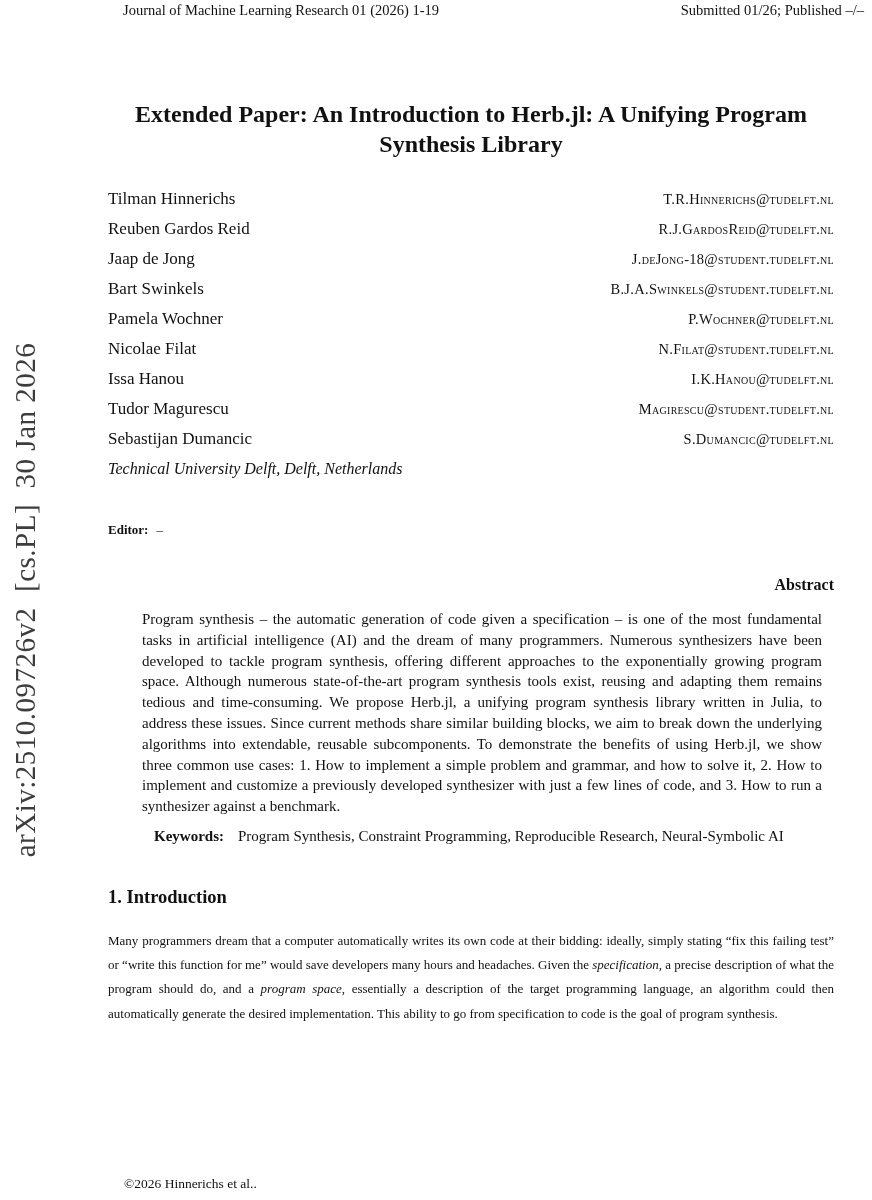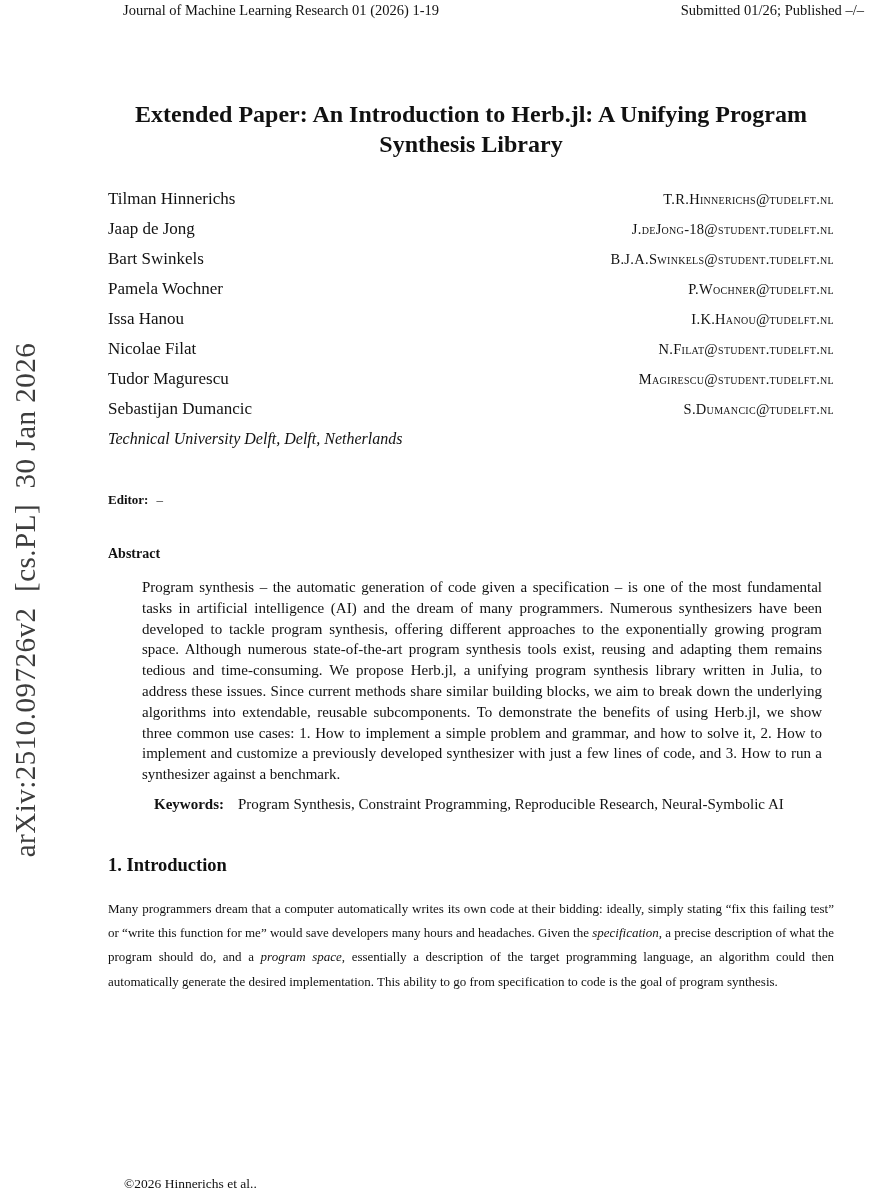--- a/index.html
+++ b/index.html
@@ -43,21 +43,21 @@
   .author-email {
     font-size: 14.5px;
     font-variant: small-caps;
     letter-spacing: 0.3px;
   }
   .affiliation { font-style: italic; font-size: 16px; margin-top: 1px; }
   .editor-line { margin-top: 44px; font-size: 13px; }
   .editor-label { font-weight: bold; margin-right: 8px; }
   .abstract-heading {
     margin-top: 38px;
-    text-align: left; font-weight: bold; font-size: 14px;
+    text-align: right; font-weight: bold; font-size: 16px;
   }
   .abstract-body {
     width: 680px; margin: 15px 0 0 34px;
     font-size: 15px; line-height: 20.8px;
     text-align: justify;
   }
   .keywords {
     width: 680px; margin: 9px 0 0 46px;
     font-size: 15px; line-height: 20.8px;
     text-align: justify;
@@ -88,38 +88,42 @@
 <div class="content">
 
   <div class="paper-title">Extended Paper: An Introduction to Herb.jl: A Unifying Program Synthesis Library</div>
 
   <div class="authors">
     <div class="author-row">
       <span class="author-name">Tilman Hinnerichs</span>
       <span class="author-email">T.R.Hinnerichs@tudelft.nl</span>
     </div>
     <div class="author-row">
+      <span class="author-name">Reuben Gardos Reid</span>
+      <span class="author-email">R.J.GardosReid@tudelft.nl</span>
+    </div>
+    <div class="author-row">
       <span class="author-name">Jaap de Jong</span>
       <span class="author-email">J.deJong-18@student.tudelft.nl</span>
     </div>
     <div class="author-row">
       <span class="author-name">Bart Swinkels</span>
       <span class="author-email">B.J.A.Swinkels@student.tudelft.nl</span>
     </div>
     <div class="author-row">
       <span class="author-name">Pamela Wochner</span>
       <span class="author-email">P.Wochner@tudelft.nl</span>
     </div>
     <div class="author-row">
+      <span class="author-name">Nicolae Filat</span>
+      <span class="author-email">N.Filat@student.tudelft.nl</span>
+    </div>
+    <div class="author-row">
       <span class="author-name">Issa Hanou</span>
       <span class="author-email">I.K.Hanou@tudelft.nl</span>
-    </div>
-    <div class="author-row">
-      <span class="author-name">Nicolae Filat</span>
-      <span class="author-email">N.Filat@student.tudelft.nl</span>
     </div>
     <div class="author-row">
       <span class="author-name">Tudor Magurescu</span>
       <span class="author-email">Magirescu@student.tudelft.nl</span>
     </div>
     <div class="author-row">
       <span class="author-name">Sebastijan Dumancic</span>
       <span class="author-email">S.Dumancic@tudelft.nl</span>
     </div>
   </div>

